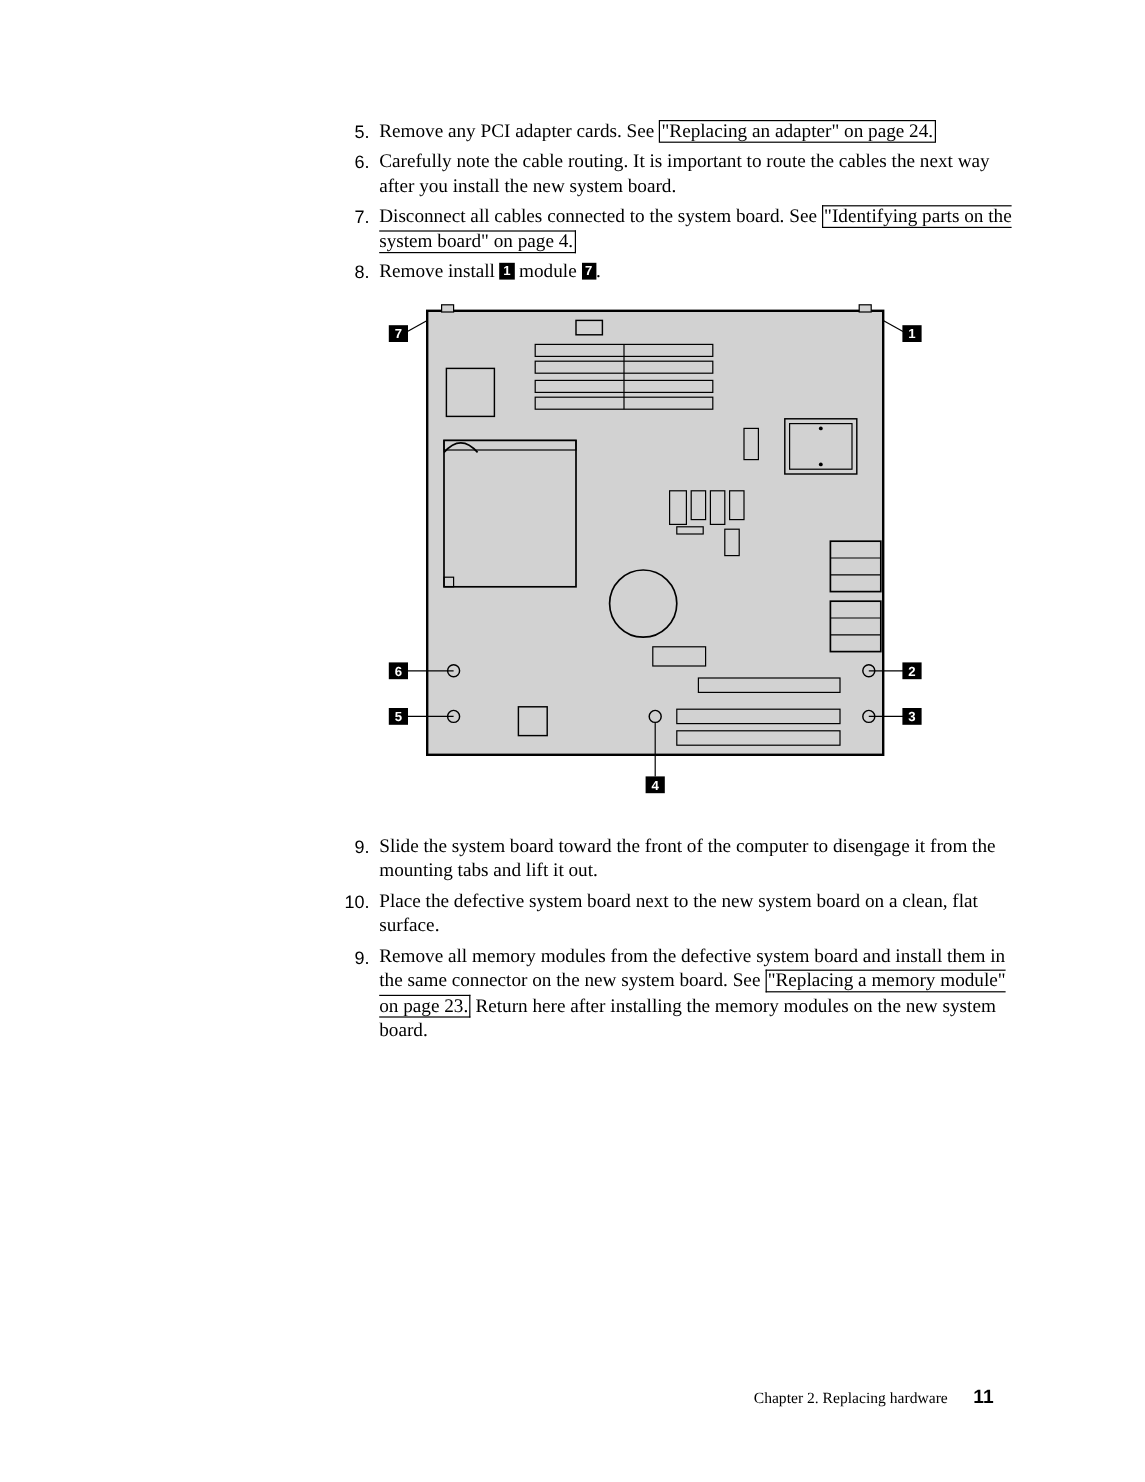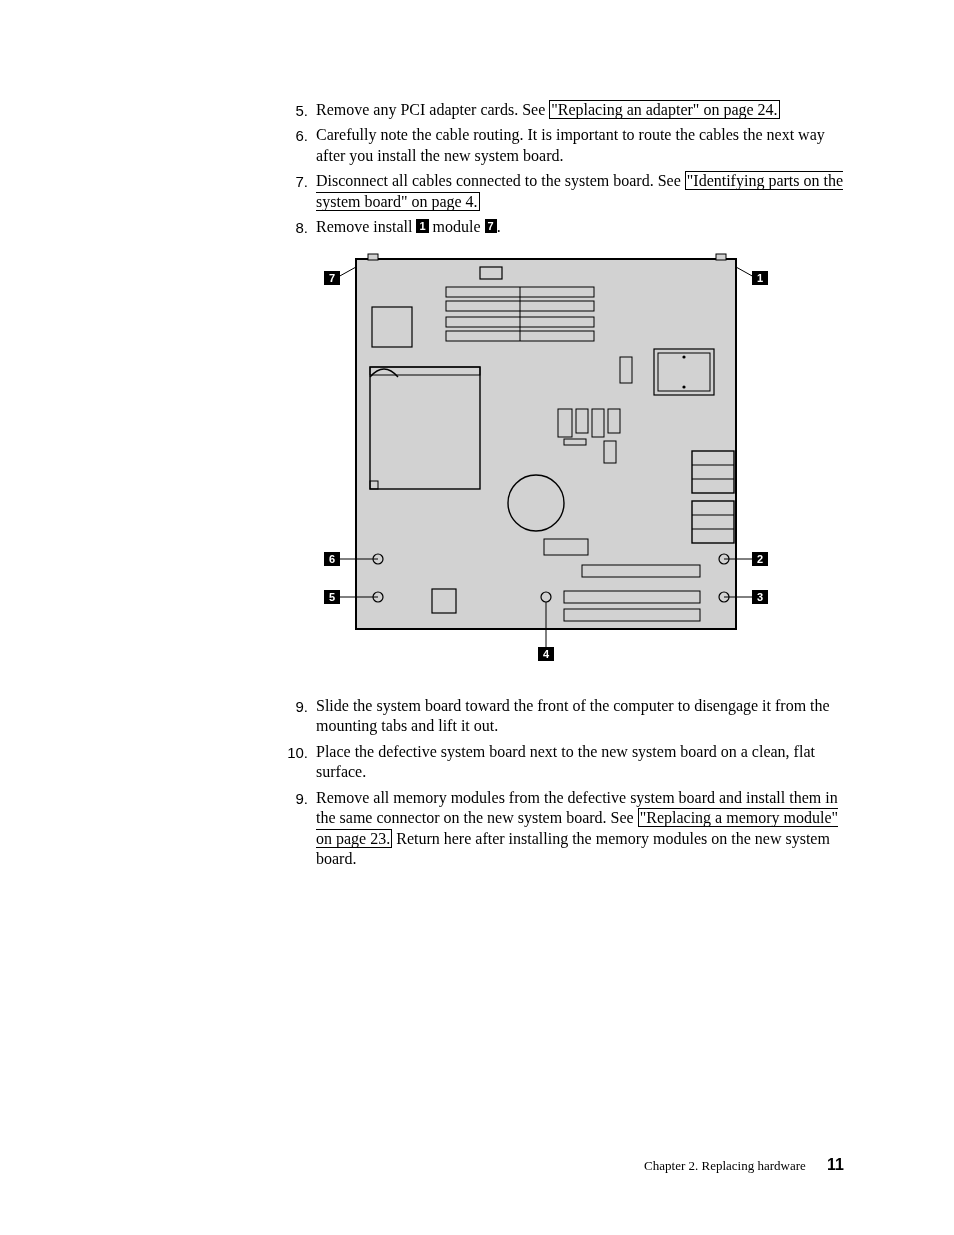--- a/index.html
+++ b/index.html
@@ -48,21 +48,21 @@
     font-family: Arial, Helvetica, sans-serif;
     font-weight: bold;
     font-size: 11px;
     line-height: 14px;
     padding: 0 3px;
     vertical-align: 2px;
   }
   .footer {
     position: absolute;
     bottom: 60px;
-    right: 110px;
+    right: 126px;
     font-size: 13px;
   }
   .footer .pgnum {
     font-family: Arial, Helvetica, sans-serif;
     font-weight: bold;
     font-size: 16px;
     margin-left: 18px;
   }
   .diagram-wrap {
     margin: 6px 0 12px 0;

